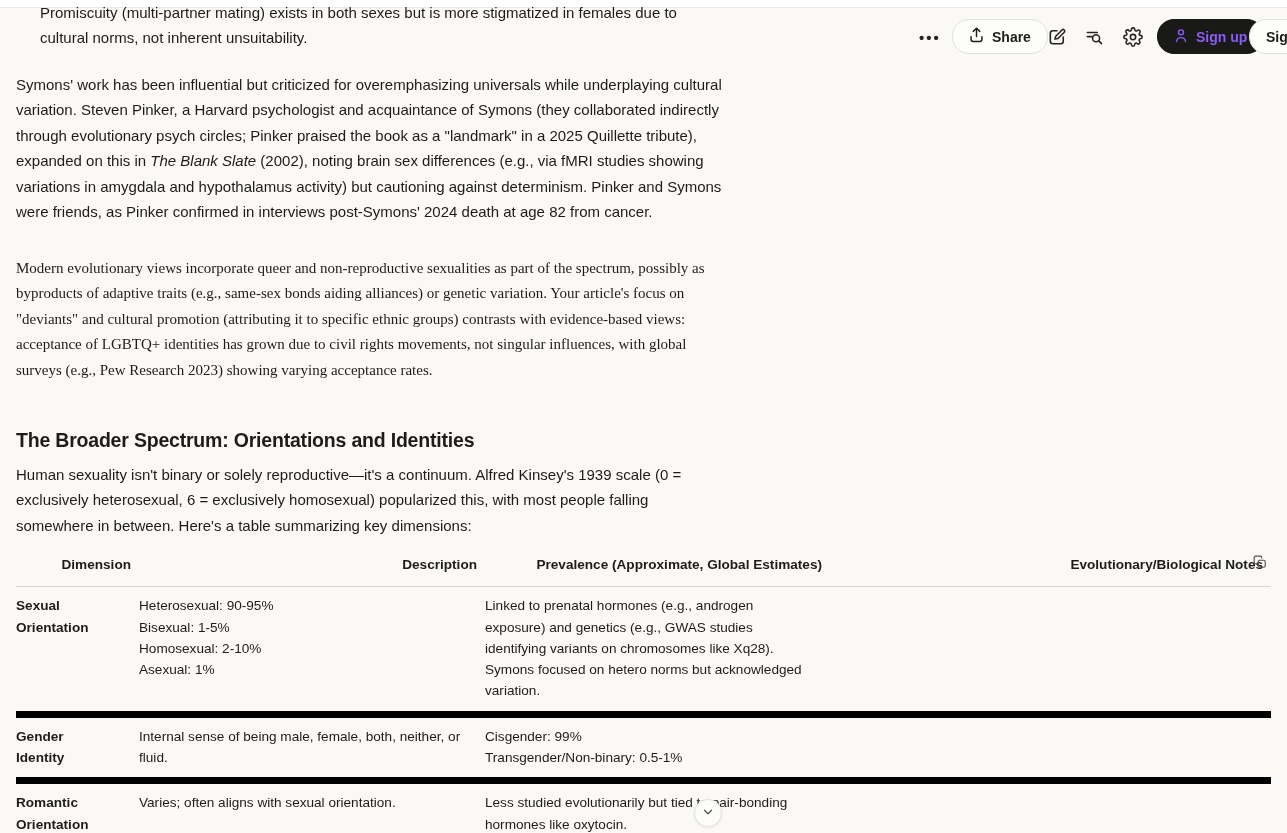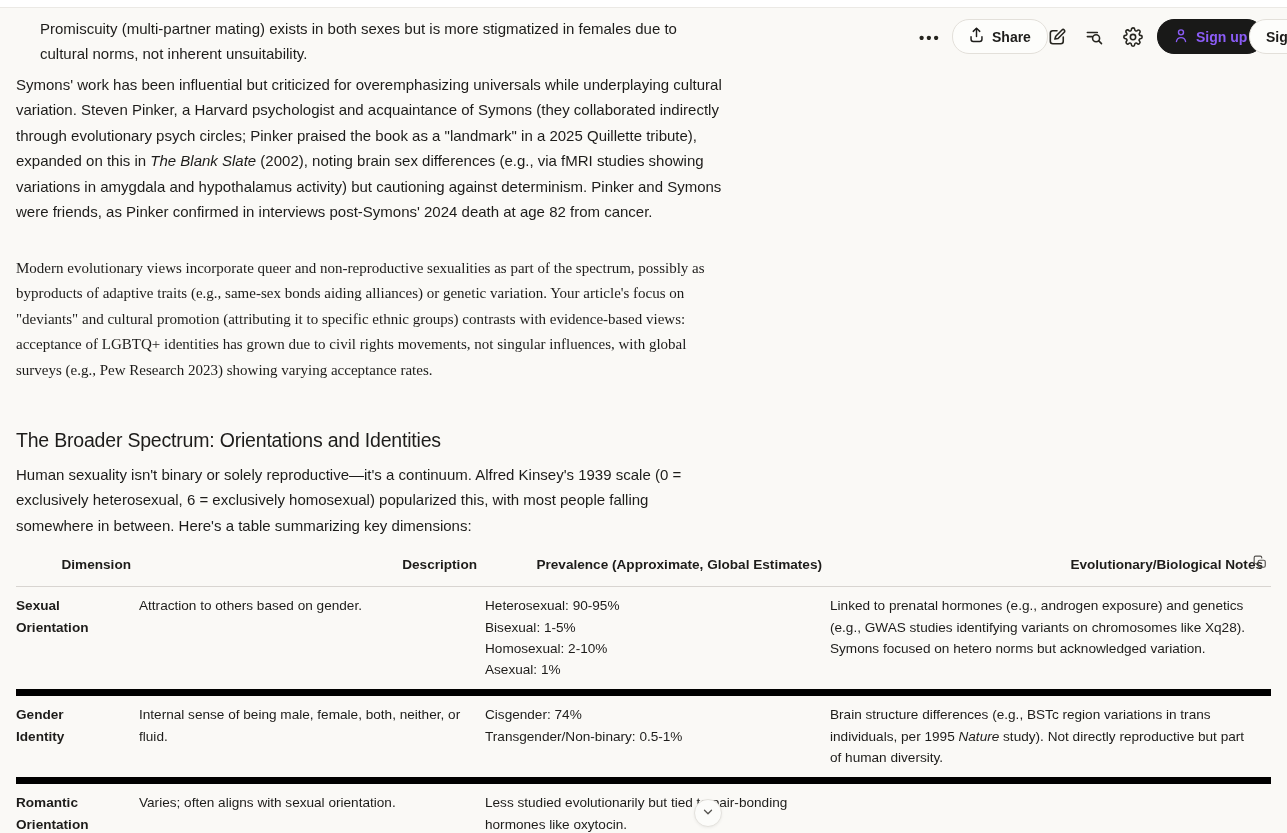--- a/index.html
+++ b/index.html
@@ -36,24 +36,24 @@
     position:absolute; top:24px; width:26px; height:26px;
     border:none; background:transparent; cursor:pointer;
     display:flex; align-items:center; justify-content:center; color:#26251f;
   }
   .icon-btn svg { display:block; }
   .edit-btn { left:1044px; }
   .listsearch-btn { left:1081px; }
   .gear-btn { left:1120px; }
   
   .content { position:absolute; left:16px; top:0; width:708px; font-size:15px; line-height:25.4px; }
-  .bullet-para { position:absolute; top:16px; left:24px; width:660px; }
+  .bullet-para { position:absolute; top:0; left:24px; width:660px; }
   .para-2 { position:absolute; top:72px; left:0; }
   .para-3 { position:absolute; top:256px; left:0;font-family:Liberation Serif, serif; }
-  .section-heading { position:absolute; top:428px; left:0; font-size:19.5px; font-weight:normal; letter-spacing:-0.2px; }
+  .section-heading { position:absolute; top:428px; left:0; font-size:19.5px; font-weight:bold; letter-spacing:-0.2px; }
   .para-4 { position:absolute; top:462px; left:0; }
   em { font-style:italic; }
   
   .dim-table { position:absolute; left:16px; top:544px; width:1255px; font-size:13.6px; line-height:21.3px; }
   .t-grid { display:grid; grid-template-columns:123px 346px 345px 1fr; }
   .t-header { padding:10px 0 11px; border-bottom:1px solid #d8d5d1; font-weight:bold; position:relative; }
   .t-header > div { padding-right:8px;text-align:right; }
   .copy-btn {
     position:absolute; right:0; top:8px; width:22px; height:22px;
     border:none; background:transparent; color:#55534f; cursor:pointer;
@@ -159,38 +159,36 @@
         <svg width="14" height="14" viewBox="0 0 24 24" fill="none" stroke="currentColor" stroke-width="2" stroke-linecap="round" stroke-linejoin="round">
           <rect x="9" y="9" width="12" height="12" rx="2.5"></rect>
           <path d="M5 15H4.5A2.5 2.5 0 0 1 2 12.5v-8A2.5 2.5 0 0 1 4.5 2h8A2.5 2.5 0 0 1 15 4.5V5"></path>
         </svg>
       </span>
     </button>
   </div>
 
   <div class="t-grid t-row">
     <div class="cell cell-dim">Sexual Orientation</div>
-    <div class="cell">Attraction to others based on gender.</div>
     <div class="cell">
       <div>Heterosexual: 90-95%</div>
       <div>Bisexual: 1-5%</div>
       <div>Homosexual: 2-10%</div>
       <div>Asexual: 1%</div>
     </div>
     <div class="cell">Linked to prenatal hormones (e.g., androgen exposure) and genetics (e.g., GWAS studies identifying variants on chromosomes like Xq28). Symons focused on hetero norms but acknowledged variation.</div>
   </div>
 
   <div class="t-grid t-row">
     <div class="cell cell-dim">Gender Identity</div>
     <div class="cell">Internal sense of being male, female, both, neither, or fluid.</div>
     <div class="cell">
-      <div>Cisgender: 74%</div>
+      <div>Cisgender: 99%</div>
       <div>Transgender/Non-binary: 0.5-1%</div>
     </div>
-    <div class="cell"><span>Brain structure differences (e.g., BSTc region variations in trans individuals, per 1995 </span><em>Nature</em><span> study). Not directly reproductive but part of human diversity.</span></div>
   </div>
 
   <div class="t-grid t-row">
     <div class="cell cell-dim">Romantic Orientation</div>
     <div class="cell">
       <div>Varies; often aligns with sexual orientation.</div>
     </div>
     <div class="cell">Less studied evolutionarily but tied to pair-bonding hormones like oxytocin.</div>
   </div>
 

